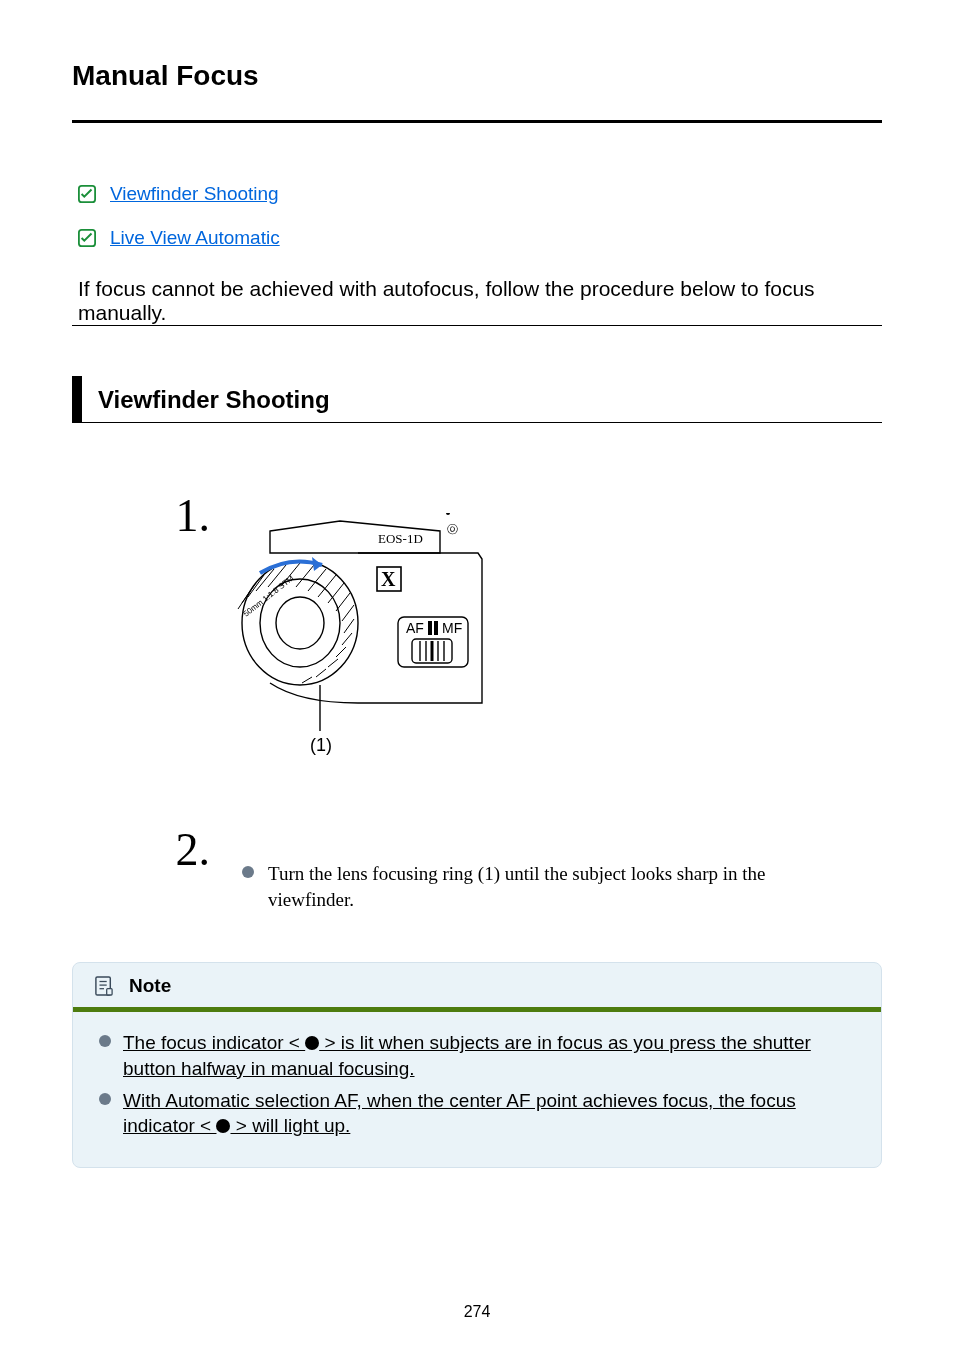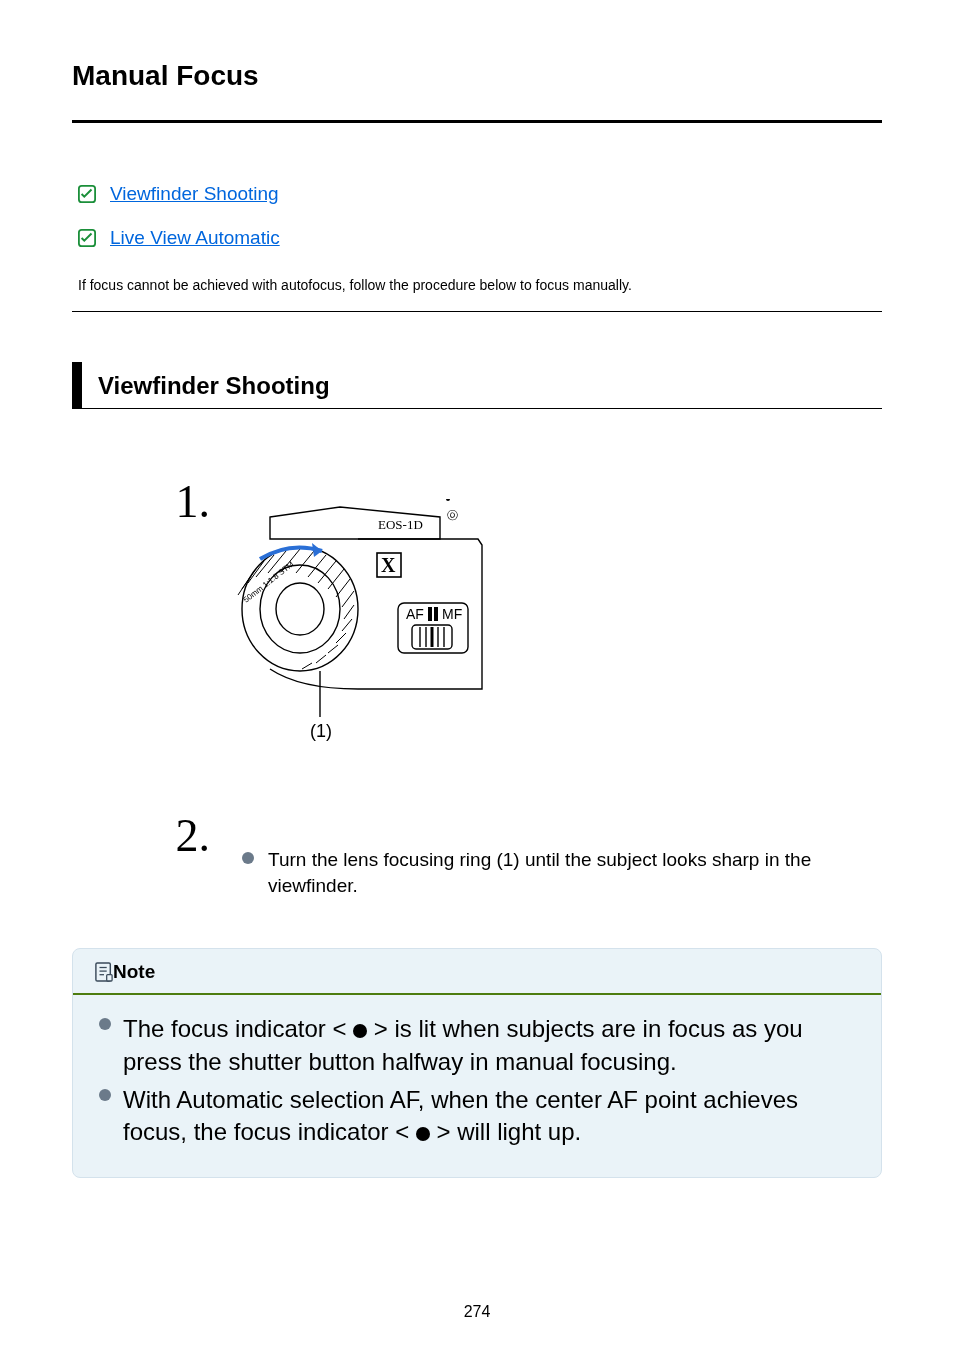--- a/index.html
+++ b/index.html
@@ -32,23 +32,22 @@
     height: 18px;
     flex-shrink: 0;
   }
   .link-text {
     color: #0066dd;
     text-decoration: underline;
     font-size: 19px;
     cursor: pointer;
   }
   .intro {
-    font-size: 14px;
+    font-size: 21px;
     margin-top: 28px;
-    margin-bottom: 18px;
     padding-left: 6px;
   }
   .hr-thin {
     border: none;
     border-top: 1px solid #000;
     margin-bottom: 50px;
   }
   .section-heading {
     border-left: 10px solid #000;
     padding: 10px 0 8px 16px;
@@ -94,20 +93,21 @@
   .step-img {
     margin-top: 6px;
     margin-left: -4px;
   }
   .sub-bullet {
     display: flex;
     gap: 14px;
     margin-top: 20px;
     margin-left: 8px;
     padding-right: 40px;
+    font-family: Liberation Serif, serif;
   }
   .disc {
     width: 12px;
     height: 12px;
     border-radius: 50%;
     background: #6b7a8a;
     flex-shrink: 0;
     margin-top: 5px;
   }
   .sub-text {
@@ -117,37 +117,39 @@
   .note-box {
     background: #eaf3f8;
     border: 1px solid #d4e2ec;
     border-radius: 8px;
     margin-top: 40px;
     padding: 0;
   }
   .note-head {
     display: flex;
     align-items: center;
+    gap: 16px;
     padding: 12px 22px 10px 22px;
-    border-bottom: 2px solid #4d7c0f;
+    border-bottom: 5px solid #4d7c0f;
   }
   .note-icon { width: 18px; height: 20px; flex-shrink: 0; }
   .note-title { font-size: 19px; font-weight: bold; }
   .note-body {
     padding: 18px 26px 22px 26px;
   }
   .note-item {
     display: flex;
     gap: 12px;
     margin-bottom: 6px;
   }
   .note-item .disc { margin-top: 5px; }
   .note-text {
-    font-size: 24px;
+    font-size: 19px;
     line-height: 1.35;
+    text-decoration: underline;
   }
   .dot-glyph {
     display: inline-block;
     width: 14px;
     height: 14px;
     background: #000;
     border-radius: 50%;
     vertical-align: -1px;
   }
   .page-number {

